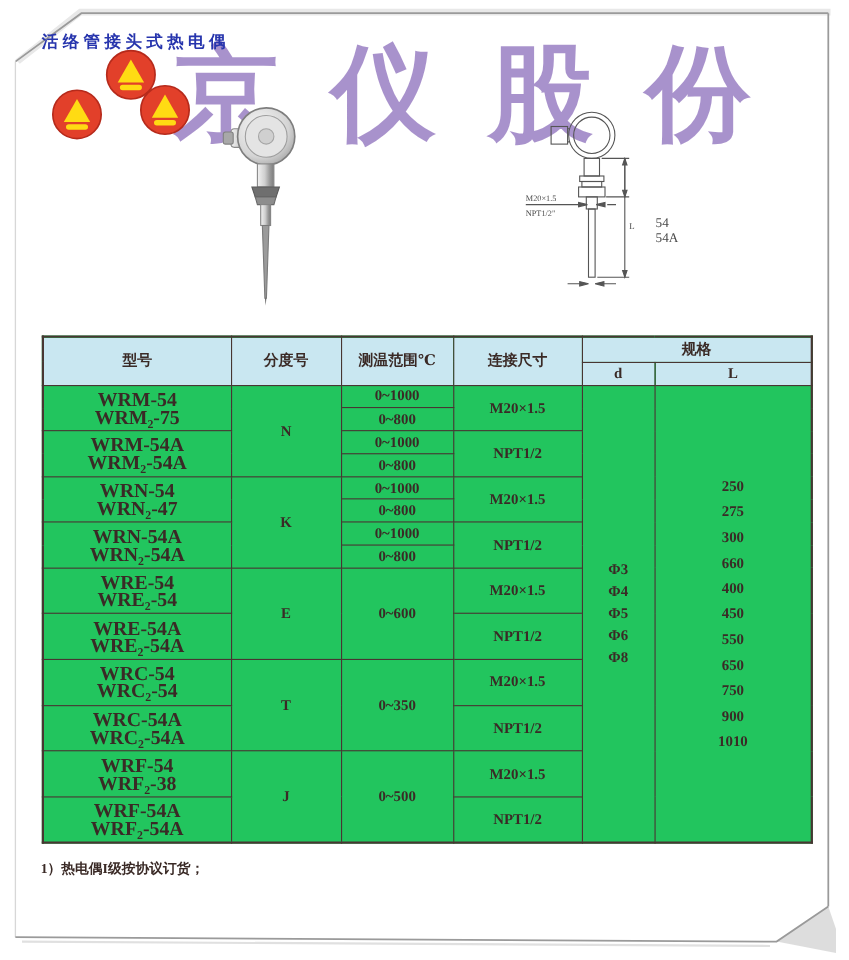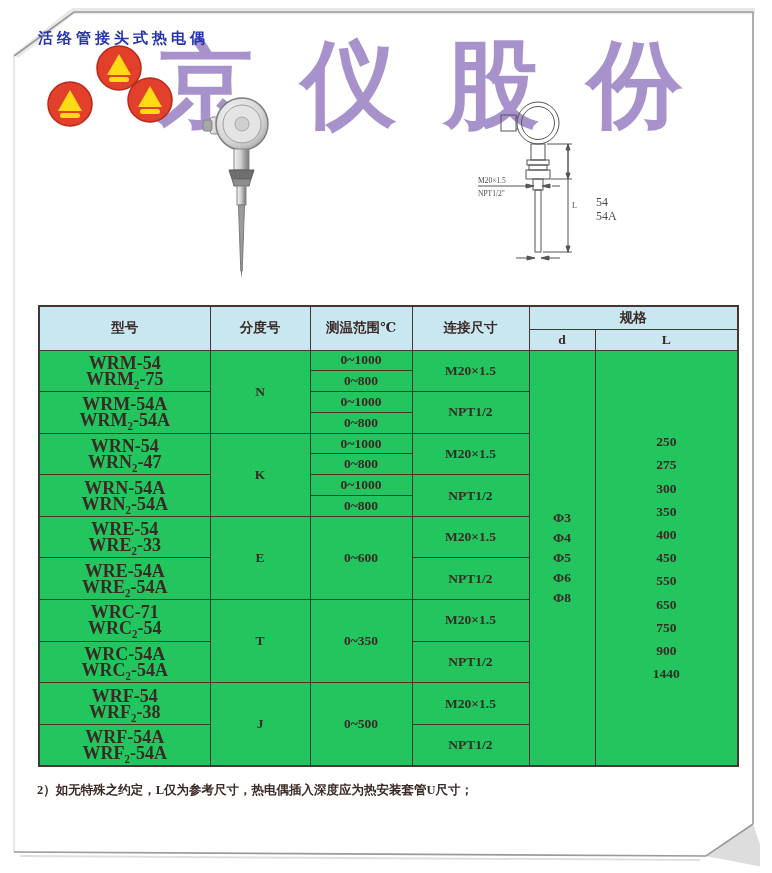--- a/index.html
+++ b/index.html
@@ -171,28 +171,28 @@
             <div>Φ3</div>
             <div>Φ4</div>
             <div>Φ5</div>
             <div>Φ6</div>
             <div>Φ8</div>
           </td>
           <td class="lcol" rowspan="14">
             <div>250</div>
             <div>275</div>
             <div>300</div>
-            <div>350</div>
+            <div>660</div>
             <div>400</div>
             <div>450</div>
             <div>550</div>
             <div>650</div>
             <div>750</div>
             <div>900</div>
-            <div>1440</div>
+            <div>1010</div>
           </td>
         </tr>
         <tr style="height: 20.8px;">
           <td class="range">0~800</td>
         </tr>
         <tr style="height: 20.8px;">
           <td class="model gb" rowspan="2">
             <div>WRM-54A</div>
             <div>WRM₂-54A</div>
           </td>
@@ -221,36 +221,36 @@
           </td>
           <td class="range">0~1000</td>
           <td class="conn gb" rowspan="2">NPT1/2</td>
         </tr>
         <tr style="height: 20.8px;">
           <td class="range gb">0~800</td>
         </tr>
         <tr style="height: 41.6px;">
           <td class="model" rowspan="1">
             <div>WRE-54</div>
-            <div>WRE₂-33</div>
+            <div>WRE₂-54</div>
           </td>
           <td class="grad gb" rowspan="2">E</td>
           <td class="range gb" rowspan="2">0~600</td>
           <td class="conn" rowspan="1">M20×1.5</td>
         </tr>
         <tr style="height: 41.6px;">
           <td class="model gb" rowspan="1">
             <div>WRE-54A</div>
             <div>WRE₂-54A</div>
           </td>
           <td class="conn gb" rowspan="1">NPT1/2</td>
         </tr>
         <tr style="height: 41.6px;">
           <td class="model" rowspan="1">
-            <div>WRC-71</div>
+            <div>WRC-54</div>
             <div>WRC₂-54</div>
           </td>
           <td class="grad gb" rowspan="2">T</td>
           <td class="range gb" rowspan="2">0~350</td>
           <td class="conn" rowspan="1">M20×1.5</td>
         </tr>
         <tr style="height: 41.6px;">
           <td class="model gb" rowspan="1">
             <div>WRC-54A</div>
             <div>WRC₂-54A</div>
@@ -270,16 +270,16 @@
           <td class="model gb" rowspan="1">
             <div>WRF-54A</div>
             <div>WRF₂-54A</div>
           </td>
           <td class="conn gb" rowspan="1">NPT1/2</td>
         </tr>
       </tbody>
   </table>
 
   <div class="footnotes">
-    <div>2）如无特殊之约定，L仅为参考尺寸，热电偶插入深度应为热安装套管U尺寸；</div>
+    <div>1）热电偶I级按协议订货；</div>
   </div>
 
 </div>
 
 </body></html>

